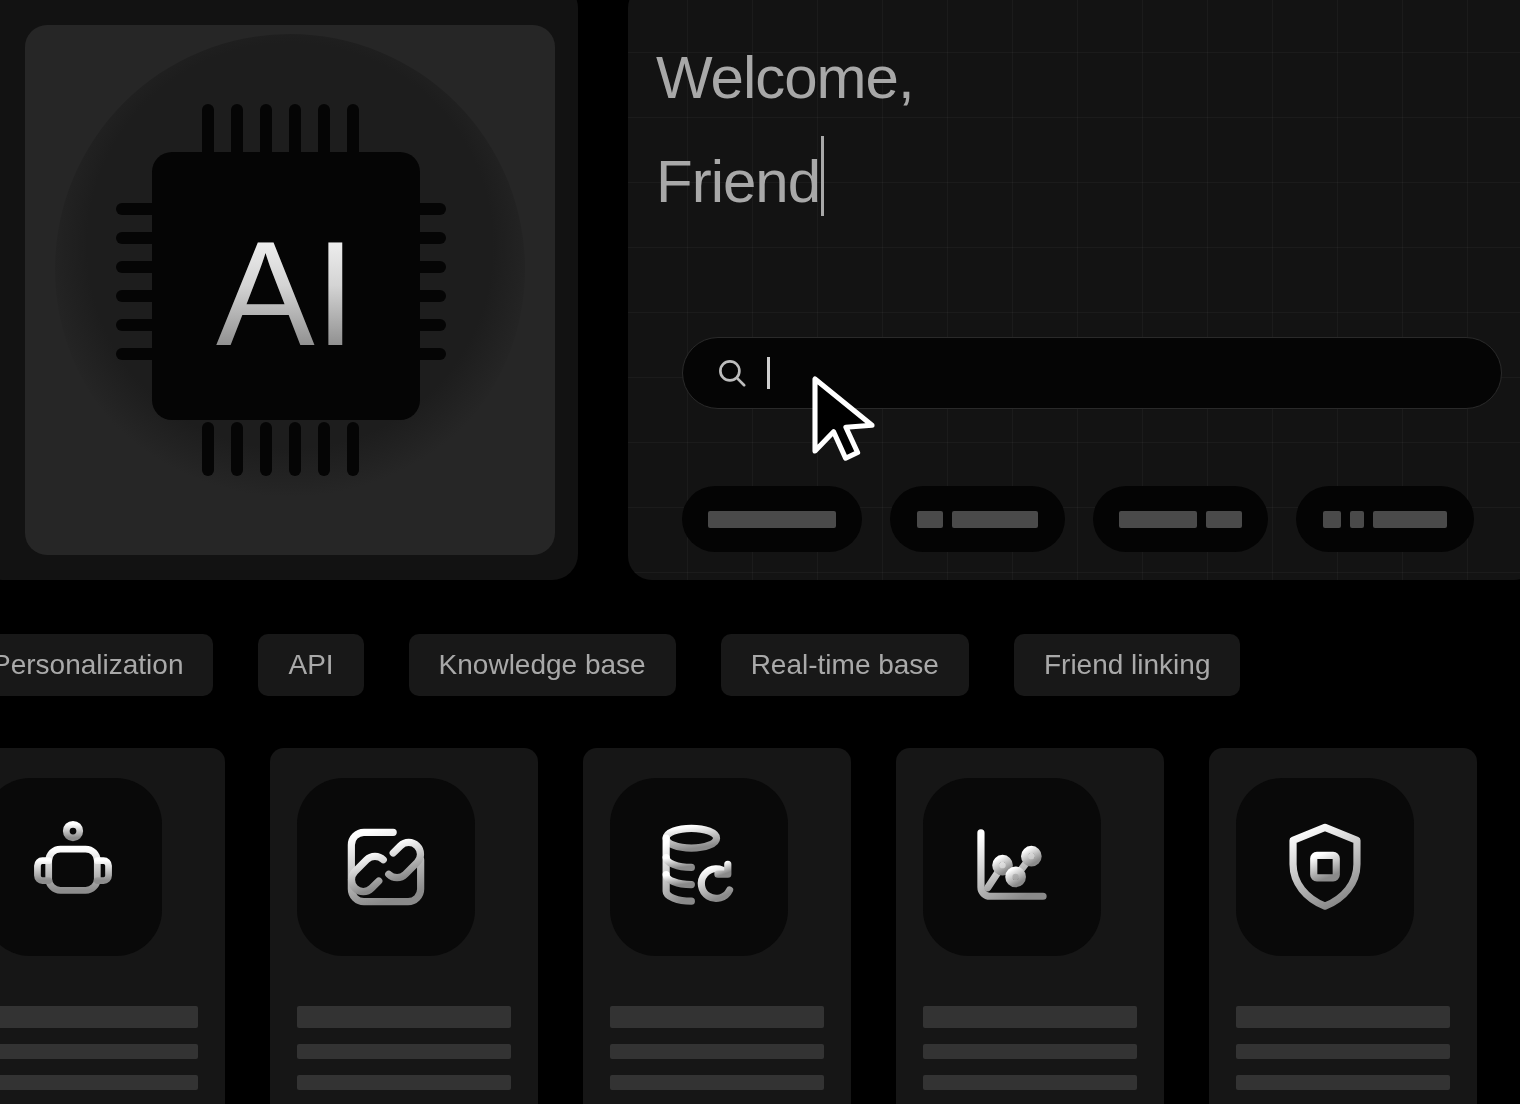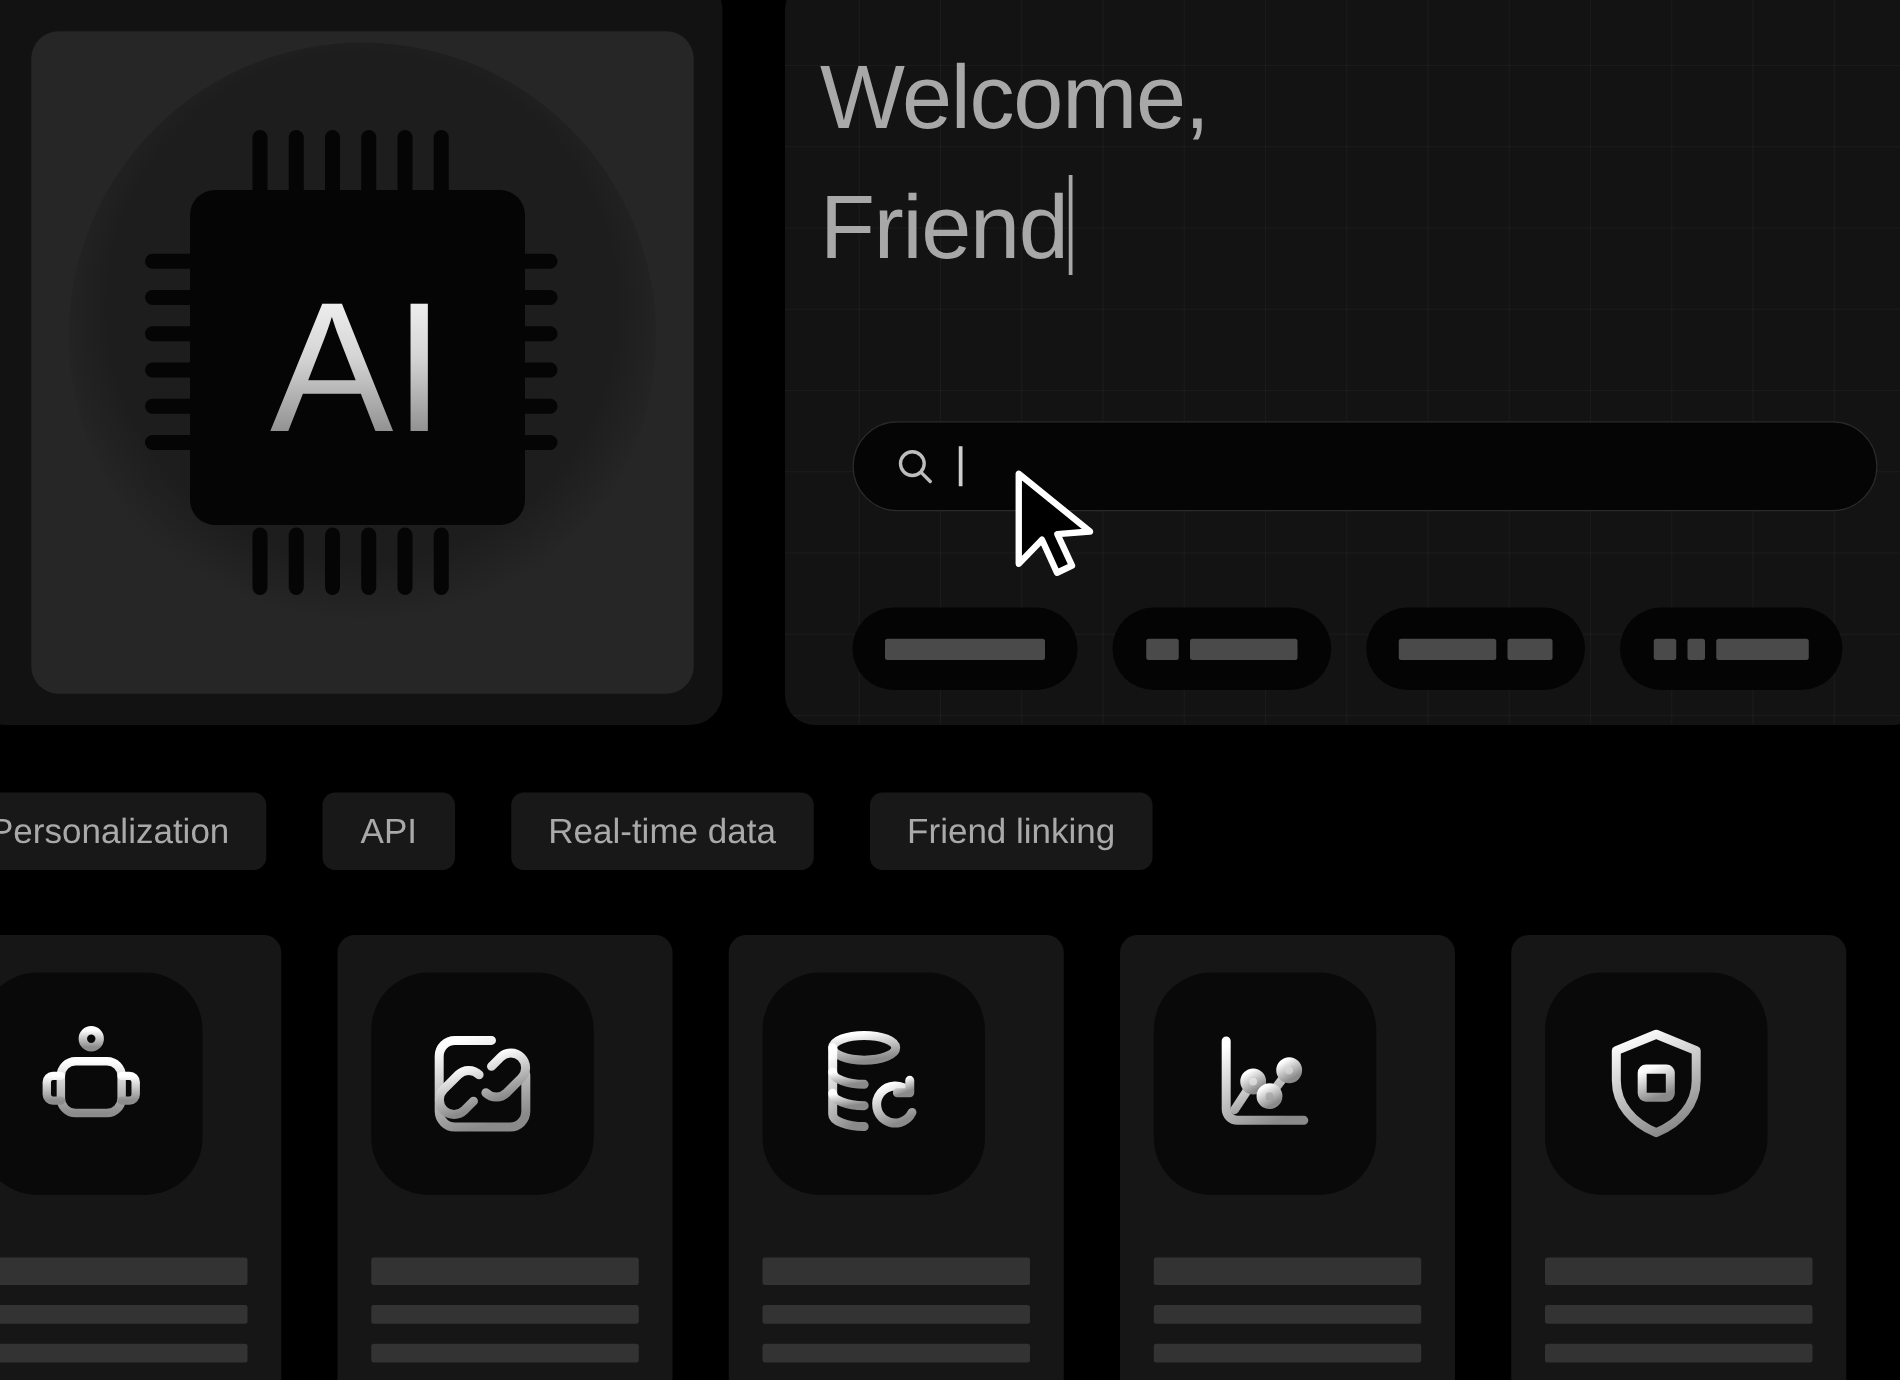--- a/index.html
+++ b/index.html
@@ -96,21 +96,21 @@
     left: 28px;
     top: 16px;
     right: 20px;
     bottom: 16px;
   }
   .welcome-title {
     margin: 0;
     padding: 0;
     font-family: "Liberation Sans", sans-serif;
     font-weight: 400;
-    font-size: 72px;
+    font-size: 60px;
     line-height: 104px;
     letter-spacing: -1px;
     color: #a8a8a8;
     white-space: pre-line;
     position: absolute;
     left: 0;
     top: 26px;
   }
   .title-caret {
     display: inline-block;
@@ -355,21 +355,22 @@
           </div>
         </div>
 
       </div>
     </div>
   </div>
 
   <div class="tag-row">
     <div class="tag">Personalization</div>
     <div class="tag">API</div>
-    <div class="tag">Real-time data</div>
+    <div class="tag">Knowledge base</div>
+    <div class="tag">Real-time base</div>
     <div class="tag">Friend linking</div>
 
   </div>
 
   <div class="card-row">
 
     <div class="card">
       <div class="card-icon">
         <svg width="108" height="108" viewBox="0 0 24 24" fill="none" stroke="#c8c8c8" stroke-width="1.5" stroke-linecap="round" stroke-linejoin="round">
           <defs>

